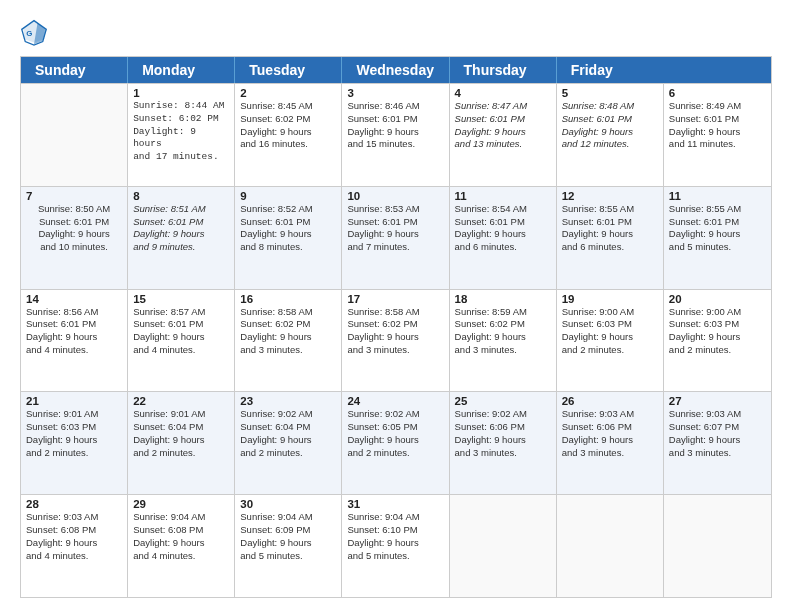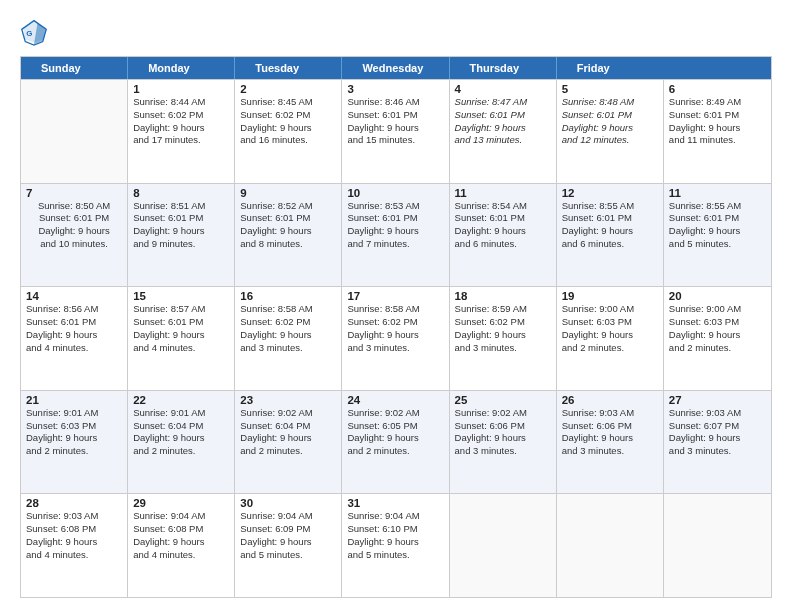--- a/index.html
+++ b/index.html
@@ -61,22 +61,22 @@
       border: 1px solid #ccc;
     }
     .cal-header {
       display: grid;
       grid-template-columns: repeat(7, 1fr);
       background: #2a6db5;
     }
     .cal-header-cell {
       color: #fff;
       font-weight: bold;
-      font-size: 11px;
-      padding: 5px 20px;
+      font-size: 14px;
+      padding: 5px 14px;
       border-right: 1px solid #5a9fd4;
     }
     .cal-header-cell:last-child { border-right: none; }
     .cal-body {
       flex: 1;
       display: flex;
       flex-direction: column;
     }
     .cal-row {
       display: grid;
@@ -137,21 +137,21 @@
         <div class="cal-header-cell">Tuesday</div>
         <div class="cal-header-cell">Wednesday</div>
         <div class="cal-header-cell">Thursday</div>
         <div class="cal-header-cell">Friday</div>
       </div>
     <div class="cal-body">
     <div class="cal-row">
           <div class="cal-cell empty"></div>
           <div class="cal-cell">
             <div class="day-num">1</div>
-            <div class="day-info" style="white-space: pre-line;">Sunrise: 8:44 AM
+            <div class="day-info" style="white-space: pre-line; font-family: Liberation Mono, monospace;">Sunrise: 8:44 AM
 Sunset: 6:02 PM
 Daylight: 9 hours
 and 17 minutes.</div>
           </div>
           <div class="cal-cell">
             <div class="day-num">2</div>
             <div class="day-info" style="white-space: pre-line;">Sunrise: 8:45 AM
 Sunset: 6:02 PM
 Daylight: 9 hours
 and 16 minutes.</div>
@@ -188,21 +188,21 @@
         <div class="cal-row alt-row">
           <div class="cal-cell">
             <div class="day-num">7</div>
             <div class="day-info" style="white-space: pre-line; text-align: center;">Sunrise: 8:50 AM
 Sunset: 6:01 PM
 Daylight: 9 hours
 and 10 minutes.</div>
           </div>
           <div class="cal-cell">
             <div class="day-num">8</div>
-            <div class="day-info" style="white-space: pre-line;">Sunrise: 8:51 AM
+            <div class="day-info" style="white-space: pre-line; font-style: italic;">Sunrise: 8:51 AM
 Sunset: 6:01 PM
 Daylight: 9 hours
 and 9 minutes.</div>
           </div>
           <div class="cal-cell">
             <div class="day-num">9</div>
             <div class="day-info" style="white-space: pre-line;">Sunrise: 8:52 AM
 Sunset: 6:01 PM
 Daylight: 9 hours
 and 8 minutes.</div>

